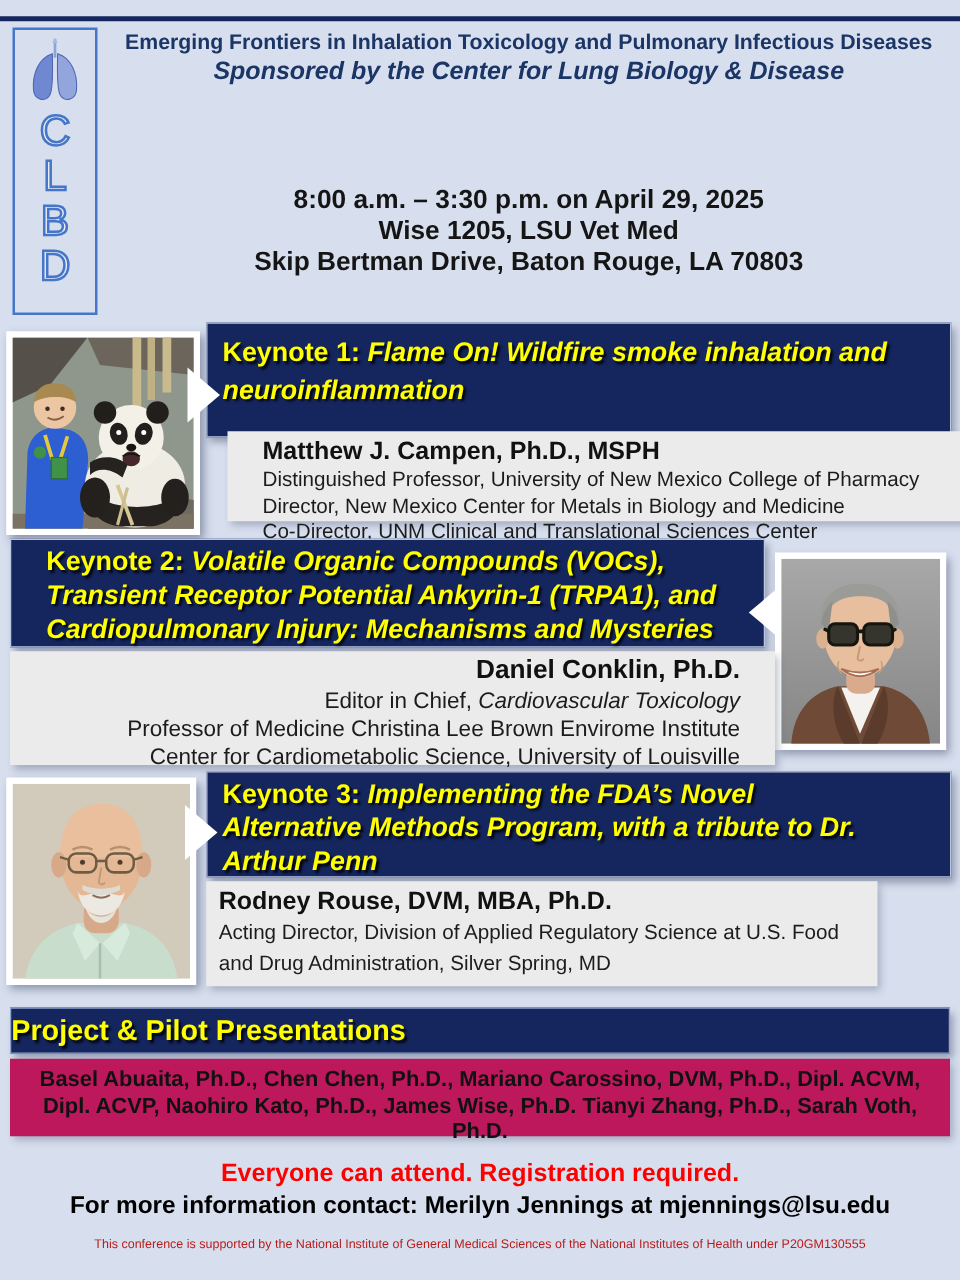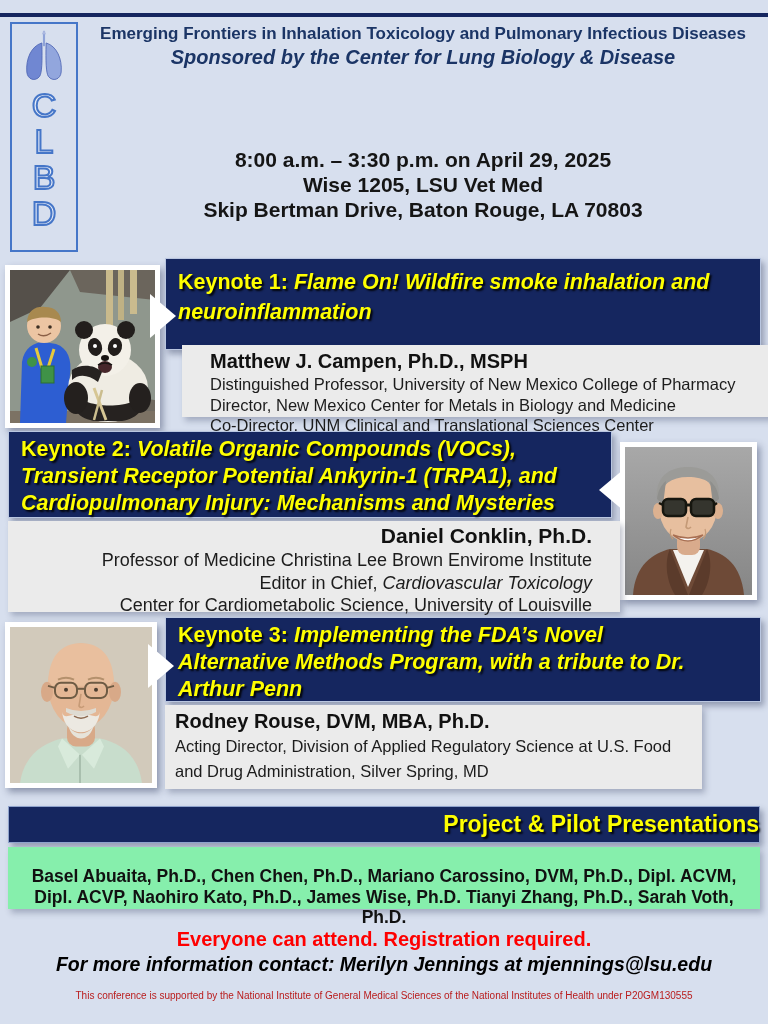--- a/index.html
+++ b/index.html
@@ -52,32 +52,32 @@
 
   
   .arrow-right{position:absolute;width:0;height:0;border-top:22px solid transparent;
     border-bottom:22px solid transparent;border-left:26px solid #fff;z-index:5;}
   .arrow-left{position:absolute;width:0;height:0;border-top:21px solid transparent;
     border-bottom:21px solid transparent;border-right:25px solid #fff;z-index:5;}
 
   
   .proj-bar{position:absolute;left:8px;top:806px;width:752px;height:37px;
     background:var(--navy-bar,#15265f);border:1px solid #8fa3cc;box-sizing:border-box;
-    box-shadow:3px 4px 6px rgba(45,55,90,.40);text-align:right;
+    box-shadow:3px 4px 6px rgba(45,55,90,.40);text-align:left;
     color:var(--yellow,#ffff00);font-weight:bold;font-size:23px;line-height:34px;
     text-shadow:2px 2px 2px rgba(0,0,0,.9);}
-  .proj-box{position:absolute;left:8px;top:847px;width:752px;height:62px;background:#86efac;
-    box-sizing:border-box;padding:19px 10px;box-shadow:3px 4px 6px rgba(45,55,90,.30);
+  .proj-box{position:absolute;left:8px;top:847px;width:752px;height:62px;background:#be185d;
+    box-sizing:border-box;padding:6px 10px;box-shadow:3px 4px 6px rgba(45,55,90,.30);
     text-align:center;font-weight:bold;font-size:17.5px;line-height:20.5px;color:#111;}
 
   
   .attend{position:absolute;left:0;top:928px;width:768px;text-align:center;
     color:var(--red,#fe0000);font-weight:bold;font-size:20px;}
   .contact{position:absolute;left:0;top:953px;width:768px;text-align:center;
-    color:#000;font-weight:bold;font-size:19.5px;font-style:italic;}
+    color:#000;font-weight:bold;font-size:19.5px;}
   .support{position:absolute;left:19px;top:987px;width:730px;text-align:center;
     color:#b91c1c;font-size:10px;line-height:17px;}
 </style>
 </head>
 <body>
 
 <div class="page">
 
   <div class="top-rule"></div>
 
@@ -150,21 +150,21 @@
     <div class="kline k1line"><span class="klabel">Keynote 1</span><span class="kcolon">: </span><span class="topic">Flame On! Wildfire smoke inhalation and</span></div>
     <div class="kline k1line"><span class="topic">neuroinflammation</span></div>
   </div>
   <div class="info" style="left:182px;top:345px;width:596px;height:72px;padding-left:28px;">
     <div class="speaker">Matthew J. Campen, Ph.D., MSPH</div>
     <div class="aff">Distinguished Professor, University of New Mexico College of Pharmacy</div>
     <div class="aff">Director, New Mexico Center for Metals in Biology and Medicine</div>
     <div class="aff">Co-Director, UNM Clinical and Translational Sciences Center</div>
   </div>
 
-  <div class="kbar" style="left:8px;top:431px;width:604px;height:87px;padding:4px 12px;">
+  <div class="kbar" style="left:8px;top:431px;width:604px;height:87px;padding:4px 28px;">
     <div class="kline"><span class="klabel">Keynote 2</span><span class="kcolon">: </span><span class="topic">Volatile Organic Compounds (VOCs),</span></div>
     <div class="kline"><span class="topic">Transient Receptor Potential Ankyrin-1 (TRPA1), and</span></div>
     <div class="kline"><span class="topic">Cardiopulmonary Injury: Mechanisms and Mysteries</span></div>
   </div>
   <div class="arrow-left" style="left:599px;top:469px;"></div>
   <div class="photo" style="left:620px;top:442px;width:137px;height:158px;">
     <svg viewBox="0 0 127 148" preserveAspectRatio="none">
       <defs>
           <linearGradient id="cbg" x1="0" y1="0" x2="0" y2="1">
         <stop offset="0" stop-color="#a8a8a8"></stop>
@@ -187,22 +187,22 @@
       <rect x="66" y="52" width="23" height="17" rx="5" fill="#35352e" stroke="#16160f" stroke-width="2.5"></rect>
       <path d="M61,58 L66,58" stroke="#16160f" stroke-width="3"></path>
       <path d="M38,58 L34,56 M89,58 L92,56" stroke="#16160f" stroke-width="2.5"></path>
       <path d="M63,70 L61,80 Q63,83 66,80" stroke="#c49a77" stroke-width="1.6" fill="none"></path>
       <path d="M48,88 Q63,100 78,88 Q63,94 48,88 Z" fill="#fff" stroke="#a86f52" stroke-width="1.5"></path>
       <path d="M46,82 Q44,88 48,92 M80,82 Q82,88 78,92" stroke="#c49a77" stroke-width="1.2" fill="none"></path>
     </svg>
   </div>
   <div class="info info-right" style="left:8px;top:521px;width:612px;height:91px;padding:2px 28px;">
     <div class="speaker">Daniel Conklin, Ph.D.</div>
+    <div class="aff"><span>Editor in Chief, </span><span class="it">Cardiovascular Toxicology</span></div>
     <div class="aff">Professor of Medicine Christina Lee Brown Envirome Institute</div>
-    <div class="aff"><span>Editor in Chief, </span><span class="it">Cardiovascular Toxicology</span></div>
     <div class="aff">Center for Cardiometabolic Science, University of Louisville</div>
   </div>
 
   <div class="photo" style="left:5px;top:622px;width:152px;height:166px;">
     <svg viewBox="0 0 142 154" preserveAspectRatio="none">
       <rect width="142" height="154" fill="#d2cabb"></rect>
       <path d="M10,154 C14,126 34,114 52,110 L90,110 C110,114 128,126 132,154 Z" fill="#c8ddcc"></path>
       <path d="M52,110 L70,126 L58,140 L48,118 Z" fill="#d8eadb"></path>
       <path d="M90,110 L72,126 L84,140 L94,118 Z" fill="#d8eadb"></path>
       <path d="M70,126 L70,154" stroke="#a9bfae" stroke-width="2"></path>

